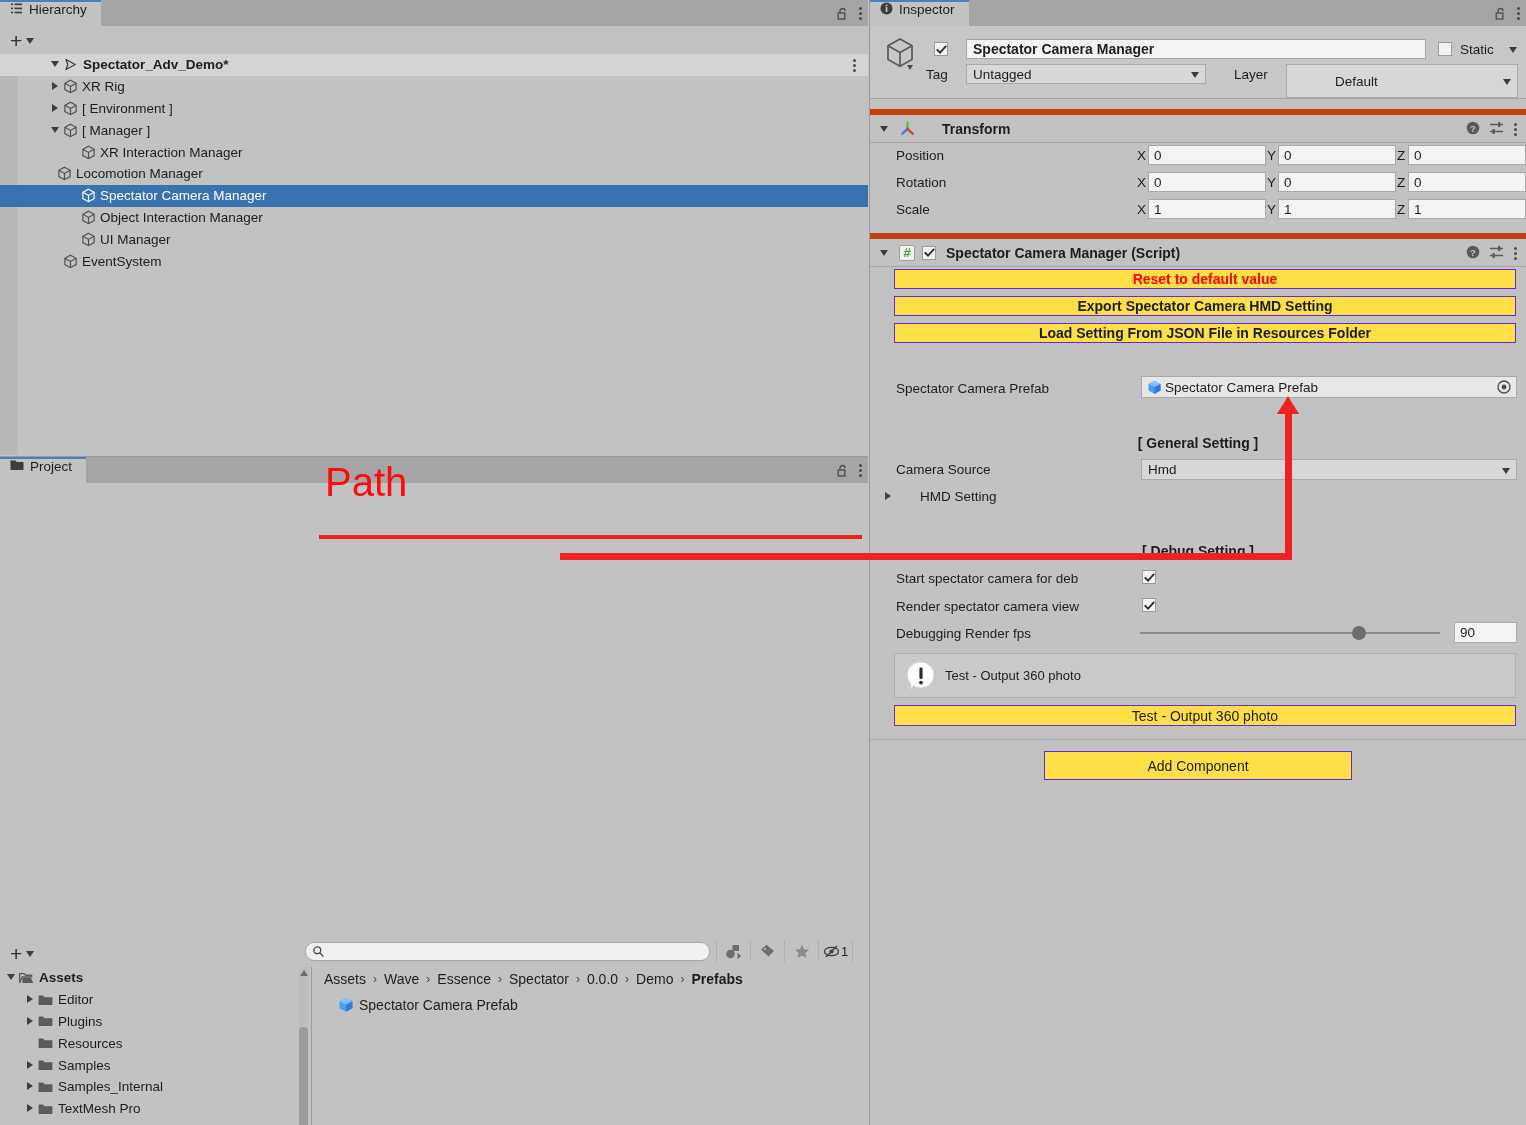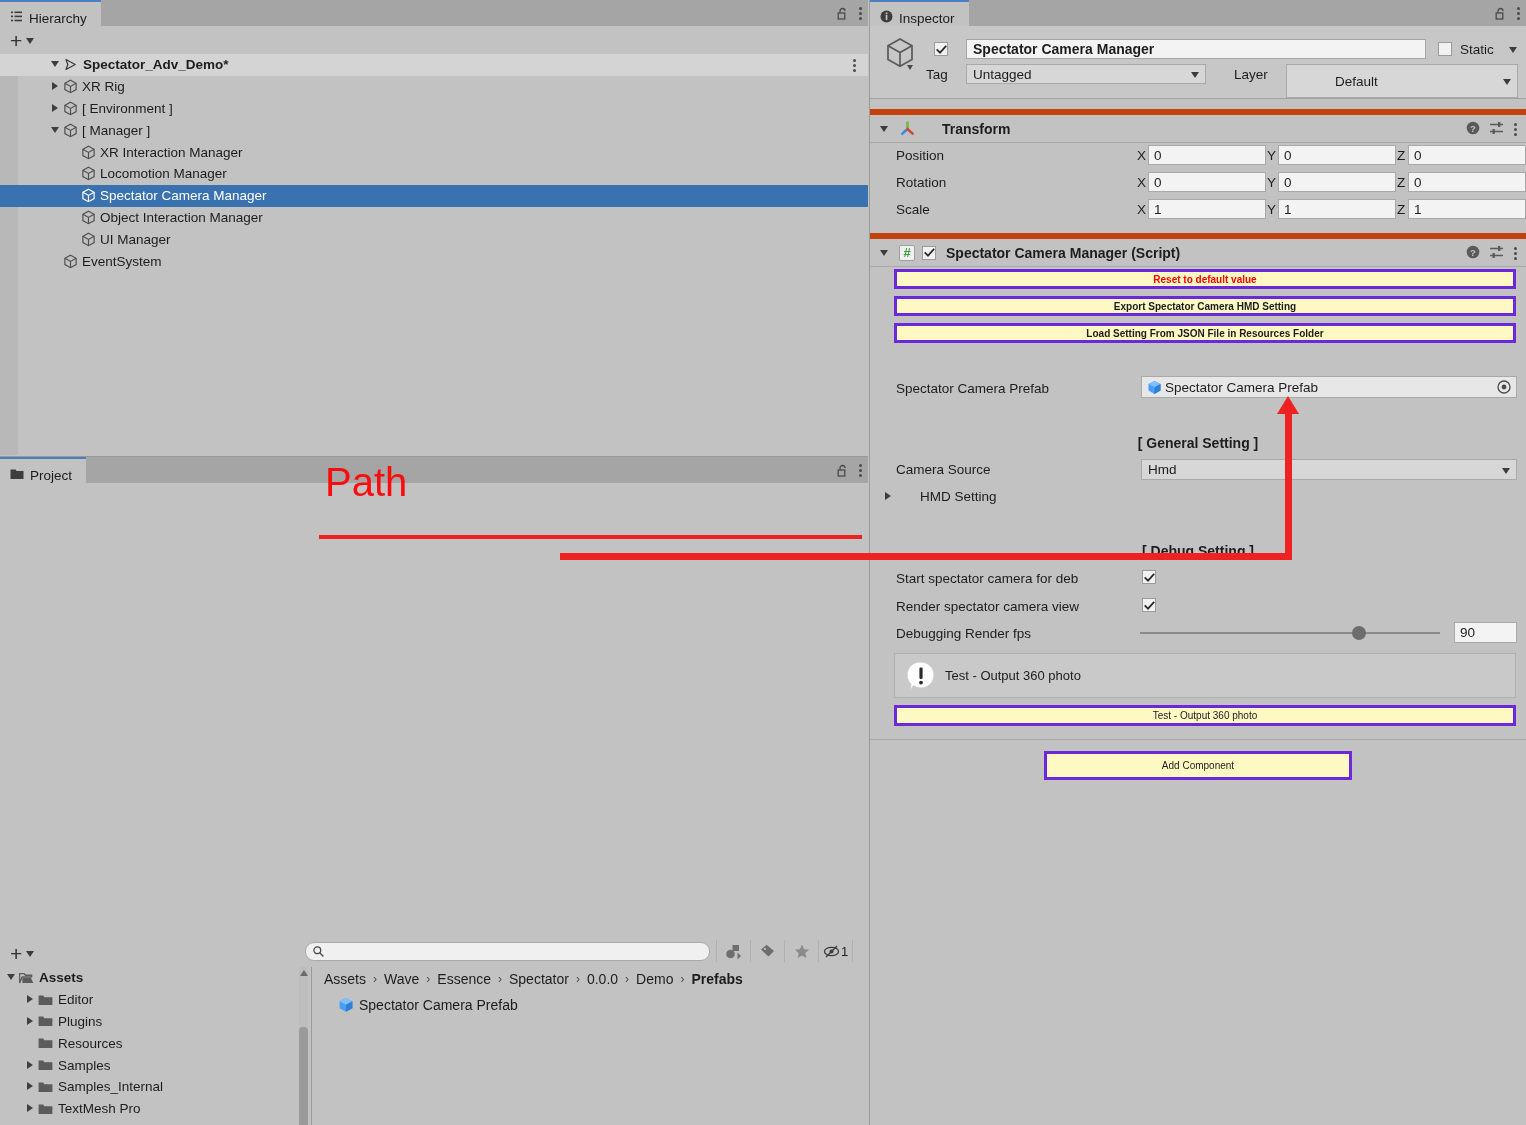--- a/index.html
+++ b/index.html
@@ -12,21 +12,21 @@
     -webkit-font-smoothing:antialiased;
   }
   .root{position:relative;width:1526px;height:1125px;}
 
   
   .panel{position:absolute;background:#c2c2c2;box-sizing:border-box;}
   .tabbar{position:absolute;left:0;right:0;top:0;height:26px;background:#a5a5a5;}
   .tab{
     position:absolute;left:0;top:0;height:26px;
     background:#c2c2c2;border-top:2px solid #4a7fc1;
-    display:flex;align-items:flex-end;gap:6px;
+    display:flex;align-items:flex-start;gap:6px;
     padding:0 14px 0 10px;box-sizing:border-box;
     font-size:13.5px;color:#1d1d1d;white-space:nowrap;
   }
   .tabicons{position:absolute;right:6px;top:0;height:26px;display:flex;align-items:center;gap:10px;}
 
   
   .ico{display:inline-block;position:relative;}
   .lock{width:11px;height:13px;}
   .kebab{width:4px;height:14px;display:flex;flex-direction:column;justify-content:center;gap:2px;align-items:center;}
   .kebab i{display:block;width:3px;height:3px;border-radius:50%;background:#4b4b4b;}
@@ -102,22 +102,22 @@
     display:flex;align-items:center;padding-left:5px;font-size:13.5px;
   }
 
   .comp-header{position:absolute;left:0;width:657px;height:27px;background:#c2c2c2;
     border-top:6px solid #c2410c;border-bottom:1px solid #a8a8a8;display:flex;align-items:center;}
   .comp-title{font-weight:bold;font-size:14px;}
   .comp-icons{position:absolute;right:10px;top:6px;display:flex;align-items:center;gap:9px;}
 
   .lbl{font-size:13.5px;color:#1d1d1d;}
   .btnwide{
-    position:absolute;background:#fef9c3;border:3px solid #6d28d9;box-sizing:border-box;
-    display:flex;align-items:center;justify-content:center;font-weight:bold;font-size:10px;
+    position:absolute;background:#fde047;border:1px solid #6d28d9;box-sizing:border-box;
+    display:flex;align-items:center;justify-content:center;font-weight:bold;font-size:14px;
   }
   .helpbox{
     position:absolute;background:#c9c9c9;border:1px solid #b0b0b0;box-sizing:border-box;
     display:flex;align-items:center;gap:8px;padding-left:10px;
   }
   .centered-head{position:absolute;text-align:center;font-weight:bold;font-size:14px;width:100%;}
   .objfield{
     position:absolute;background:#e7e7e7;border:1px solid #a9a9a9;box-sizing:border-box;
     display:flex;align-items:center;gap:3px;padding-left:5px;font-size:13.5px;
   }
@@ -224,21 +224,21 @@
             <span class="rowlabel">[ Manager ]</span>
           </div>
           <div class="row" style="padding-left: 68px;">
             <span class="foldout"></span>
             <span class="go-icon"><svg width="15" height="15" viewBox="0 0 16 16">
                 <path d="M8 1.3 L14 4.6 L14 11.3 L8 14.6 L2 11.3 L2 4.6z" fill="none" stroke="#4f4f4f" stroke-width="1.25"></path>
                 <path d="M2 4.6 L8 7.9 L14 4.6 M8 7.9 L8 14.6" fill="none" stroke="#4f4f4f" stroke-width="1.25"></path>
               </svg></span>
             <span class="rowlabel">XR Interaction Manager</span>
           </div>
-          <div class="row" style="padding-left: 68px;">
+          <div class="row" style="padding-left: 44px;">
             <span class="foldout"></span>
             <span class="go-icon"><svg width="15" height="15" viewBox="0 0 16 16">
                 <path d="M8 1.3 L14 4.6 L14 11.3 L8 14.6 L2 11.3 L2 4.6z" fill="none" stroke="#4f4f4f" stroke-width="1.25"></path>
                 <path d="M2 4.6 L8 7.9 L14 4.6 M8 7.9 L8 14.6" fill="none" stroke="#4f4f4f" stroke-width="1.25"></path>
               </svg></span>
             <span class="rowlabel">Locomotion Manager</span>
           </div>
           <div class="row sel" style="padding-left: 68px;">
             <span class="foldout"></span>
             <span class="go-icon"><svg width="15" height="15" viewBox="0 0 16 16">

